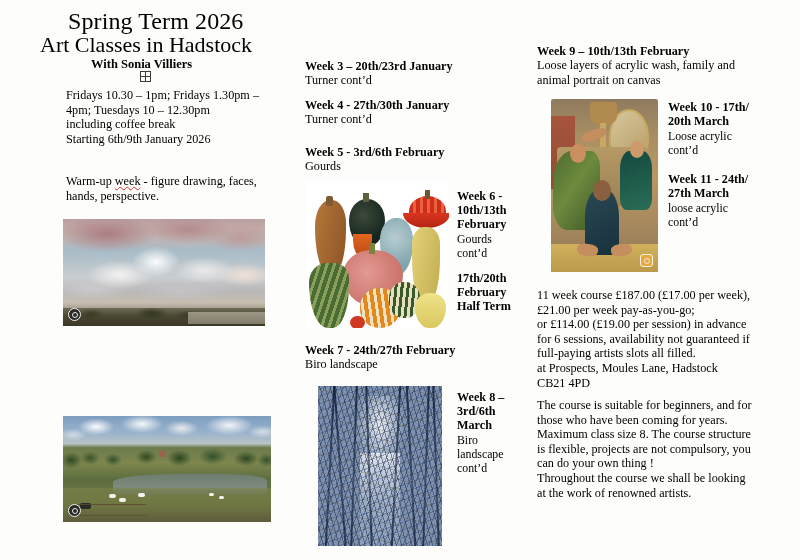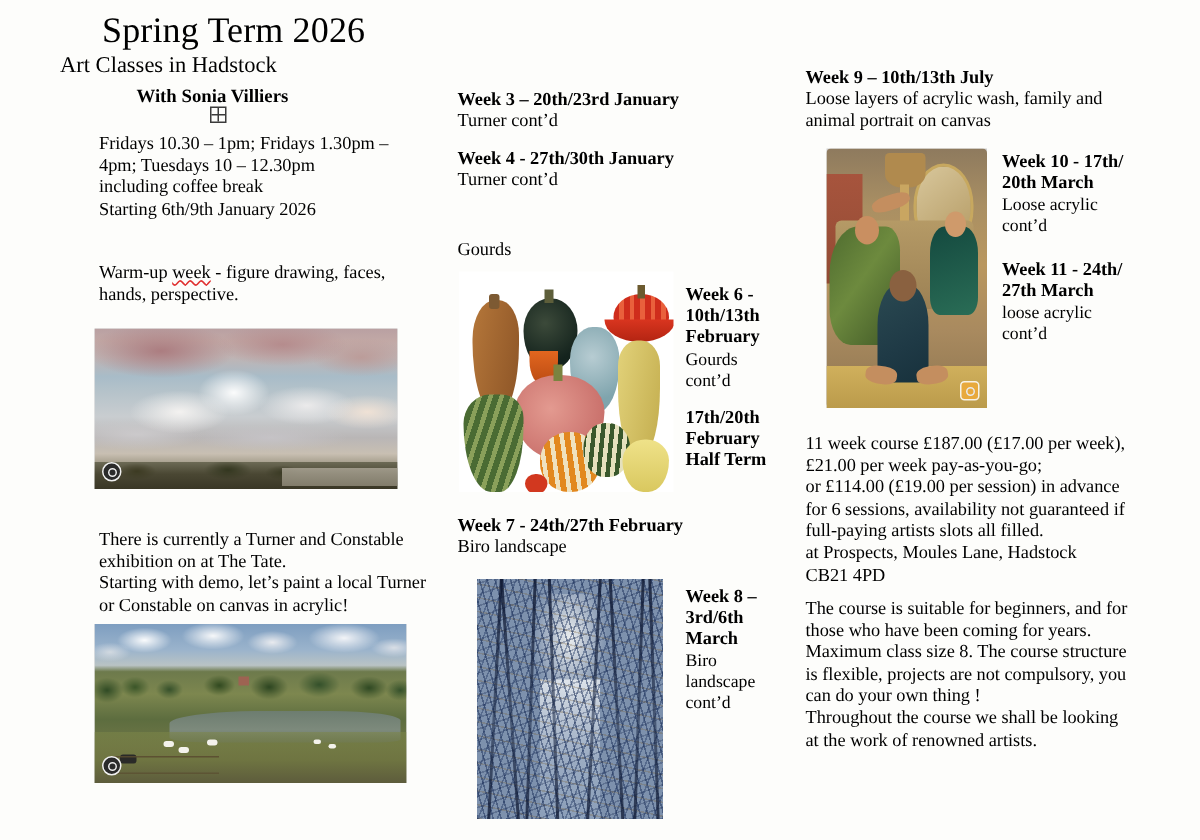--- a/index.html
+++ b/index.html
@@ -24,21 +24,21 @@
   .abs { position: absolute; }
 
   
   .title-1 {
     font-size: 24px;
     letter-spacing: .1px;
     line-height: 23px;
     white-space: nowrap;
   }
   .title-2 {
-    font-size: 15px;
+    font-size: 22px;
     line-height: 23px;
     white-space: nowrap;
   }
   .subtitle {
     font-size: 12.5px;
     font-weight: bold;
     line-height: 15px;
     white-space: nowrap;
   }
   .body-txt {
@@ -332,24 +332,20 @@
 hands, perspective.</span></div>
 
   <div class="art" style="left:63px; top:219px; width:202px; height:107px;">
     <div class="canvas sky">
       <div class="ridge"></div>
       <div class="water"></div>
     </div>
     <div class="badge"></div>
   </div>
 
-  <div class="abs body-txt blk" style="left:66px; top:352px; width:250px;">There is currently a Turner and Constable
-exhibition on at The Tate.
-Starting with demo, let’s paint a local Turner
-or Constable on canvas in acrylic!</div>
 
   <div class="art" style="left:63px; top:416px; width:208px; height:106px;">
     <div class="canvas park">
       <div class="clouds"></div>
       <div class="trees"></div>
       <div class="house"></div>
       <div class="lake"></div>
       <div class="meadow"></div>
       <div class="cow" style="left:22%; top:74%;"></div>
       <div class="cow" style="left:27%; top:77%;"></div>
@@ -361,20 +357,21 @@
     </div>
     <div class="badge"></div>
   </div>
 
   <div class="abs wk-head" style="left:305px; top:59px;">Week 3 – 20th/23rd January</div>
   <div class="abs body-txt" style="left:305px; top:73px;">Turner  cont’d</div>
 
   <div class="abs wk-head" style="left:305px; top:98px;">Week 4 - 27th/30th January</div>
   <div class="abs body-txt" style="left:305px; top:112px;">Turner cont’d</div>
 
+  <div class="abs wk-head" style="left:305px; top:145px;"> Week 5  - 3rd/6th February</div>
   <div class="abs body-txt" style="left:305px; top:159px;">Gourds</div>
 
   <div class="art gourds" style="left:306px; top:181px; width:143px; height:147px;">
 
     <div class="gourd" style="left:6%; top:13%; width:22%; height:52%;
          background:linear-gradient(100deg,#b5773a,#8c5426);
          border-radius:48% 44% 46% 50% / 34% 30% 62% 64%;"></div>
     <div class="gourd" style="left:14%; top:10%; width:5%; height:7%; background:#7d5a33; border-radius:2px;"></div>
 
     <div class="gourd" style="left:30%; top:12%; width:25%; height:32%;
@@ -454,21 +451,21 @@
     </div>
   </div>
 
   <div class="abs wk-head narrow blk" style="left:457px; top:390px; width:76px;">Week 8 –
 3rd/6th
 March</div>
   <div class="abs body-txt small blk" style="left:457px; top:433px; width:76px;">Biro
 landscape
 cont’d</div>
 
-  <div class="abs wk-head" style="left:537px; top:44px;">Week 9 – 10th/13th July</div>
+  <div class="abs wk-head" style="left:537px; top:44px;">Week 9 – 10th/13th February</div>
   <div class="abs body-txt blk" style="left:537px; top:58px; width:215px;">Loose layers of acrylic wash, family and
 animal portrait on canvas</div>
 
   <div class="art" style="left:551px; top:99px; width:107px; height:173px;">
     <div class="canvas figures">
       <div class="wall-l"></div>
       <div class="mirror"></div>
       <div class="lamp"></div>
       <div class="lampstem"></div>
       <div class="sofa"></div>

